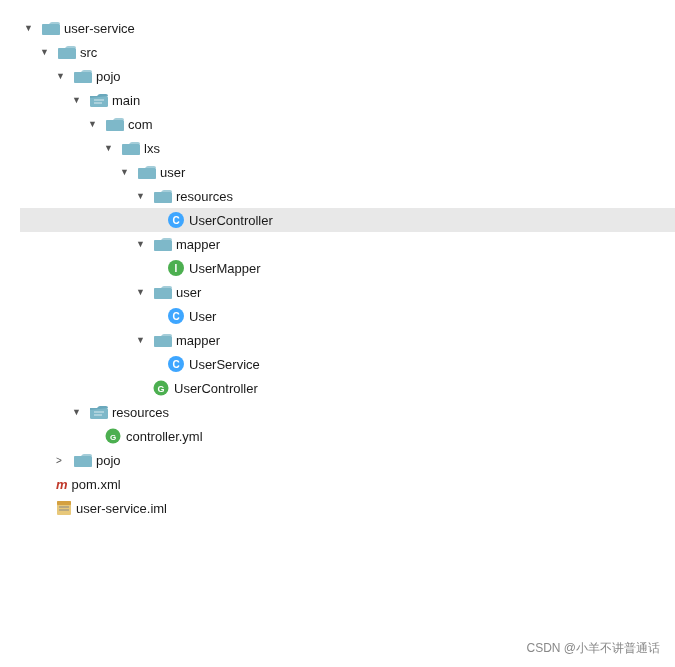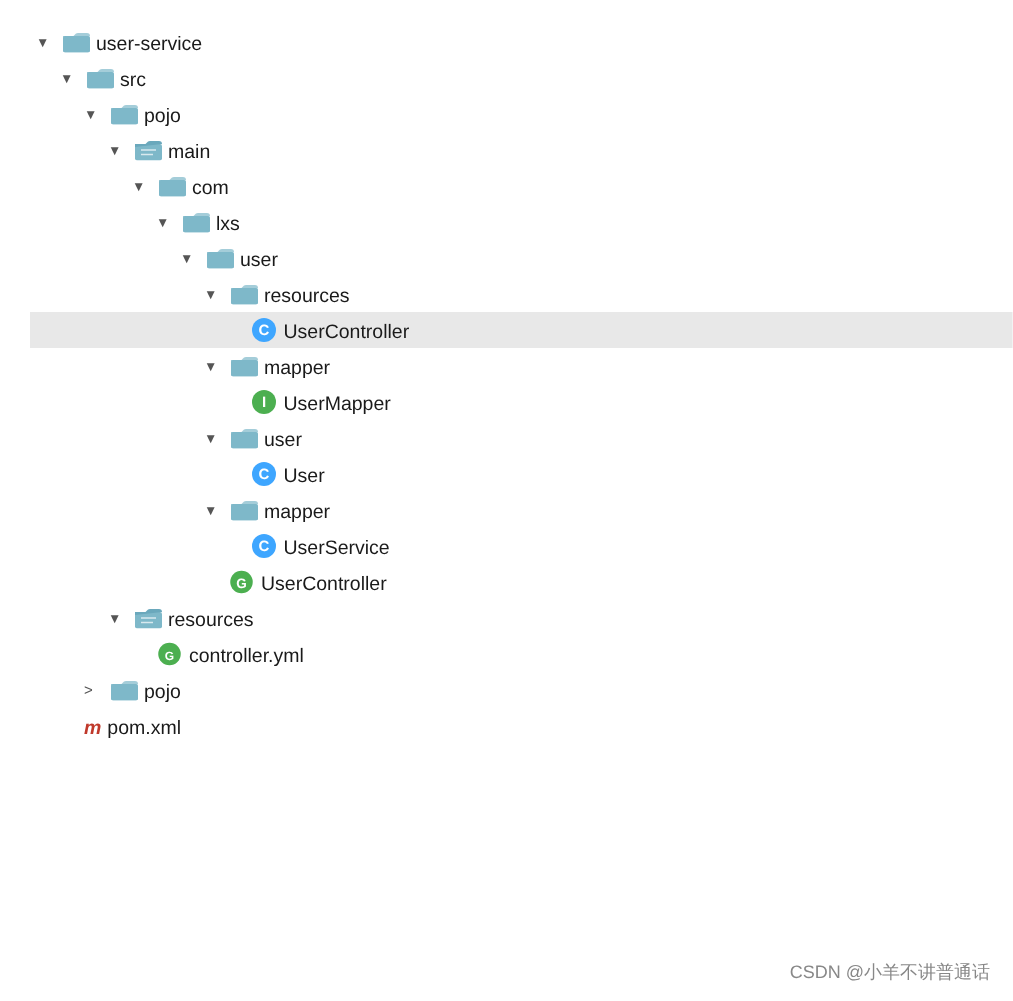--- a/index.html
+++ b/index.html
@@ -332,15 +332,28 @@
   </svg>
       </span>
       <span class="label">pojo</span>
     </div>
     <div class="tree-item">
       <span class="indent" style="width: 20px;"></span>
       <span style="width: 16px; display: inline-block;"></span>
       <span class="icon-m">m</span>
       <span class="label">pom.xml</span>
     </div>
+    <div class="tree-item">
+      <span class="indent" style="width: 20px;"></span>
+      <span style="width: 16px; display: inline-block;"></span>
+      <span style="display: inline-flex; margin-right: 4px;">
+        <svg width="16" height="14" viewBox="0 0 16 14" xmlns="http://www.w3.org/2000/svg">
+    <rect x="1" y="0" width="14" height="14" rx="1" fill="#e8c87a"></rect>
+    <rect x="1" y="0" width="14" height="4" rx="1" fill="#d4a040"></rect>
+    <line x1="3" y1="6" x2="13" y2="6" stroke="#888" stroke-width="1"></line>
+    <line x1="3" y1="9" x2="13" y2="9" stroke="#888" stroke-width="1"></line>
+  </svg>
+      </span>
+      <span class="label">user-service.iml</span>
+    </div>
   </div>
 
 <div class="watermark">CSDN @小羊不讲普通话</div>
 
 </body></html>

